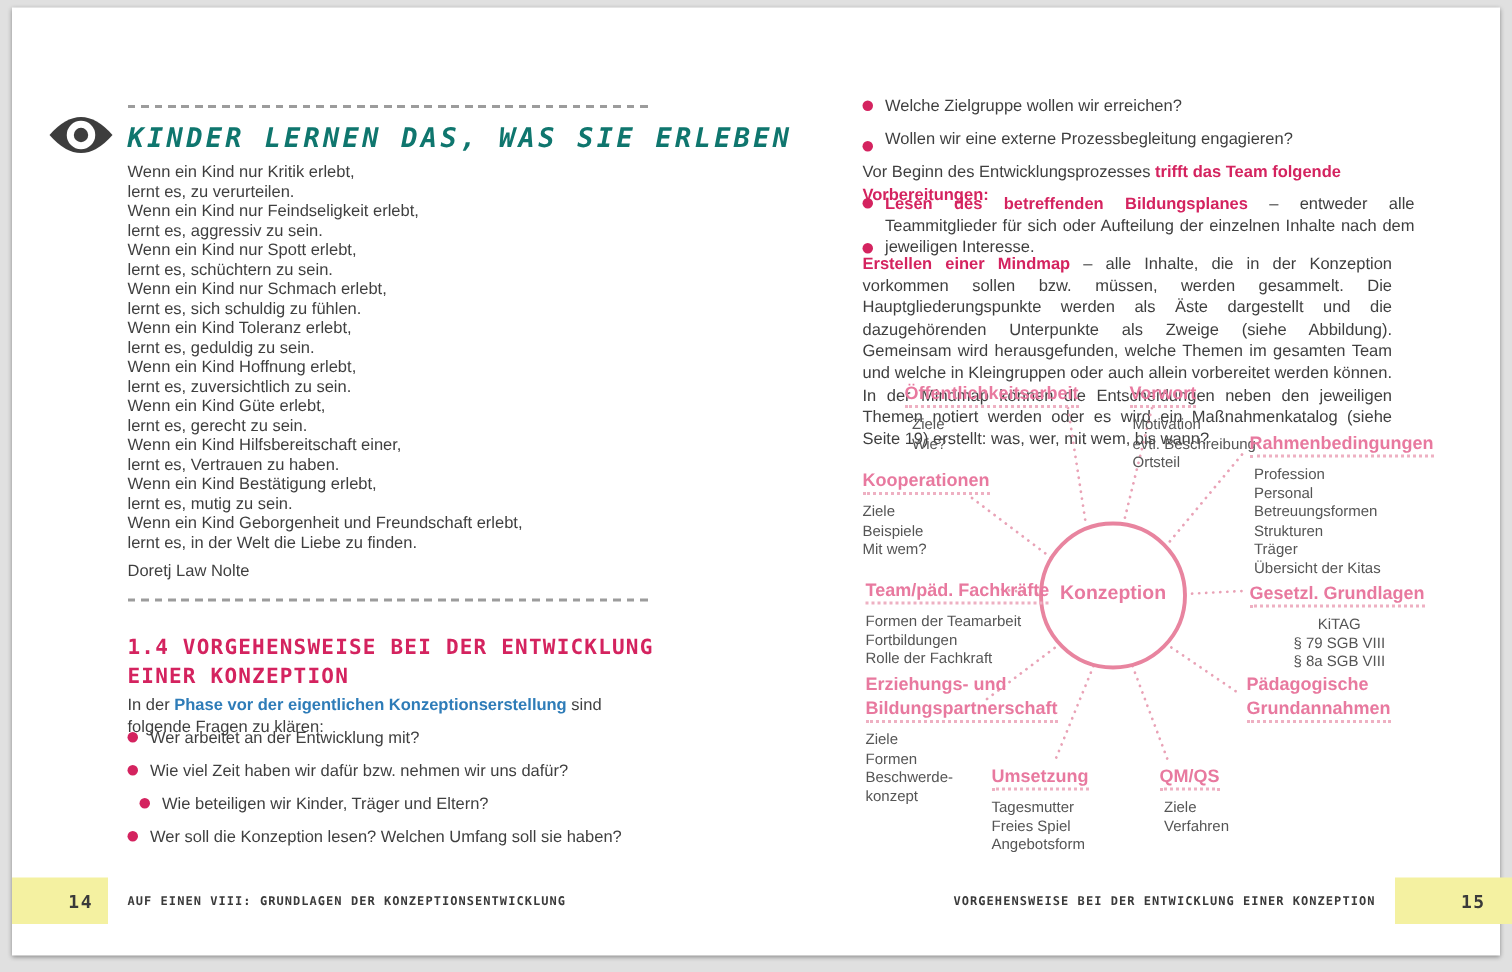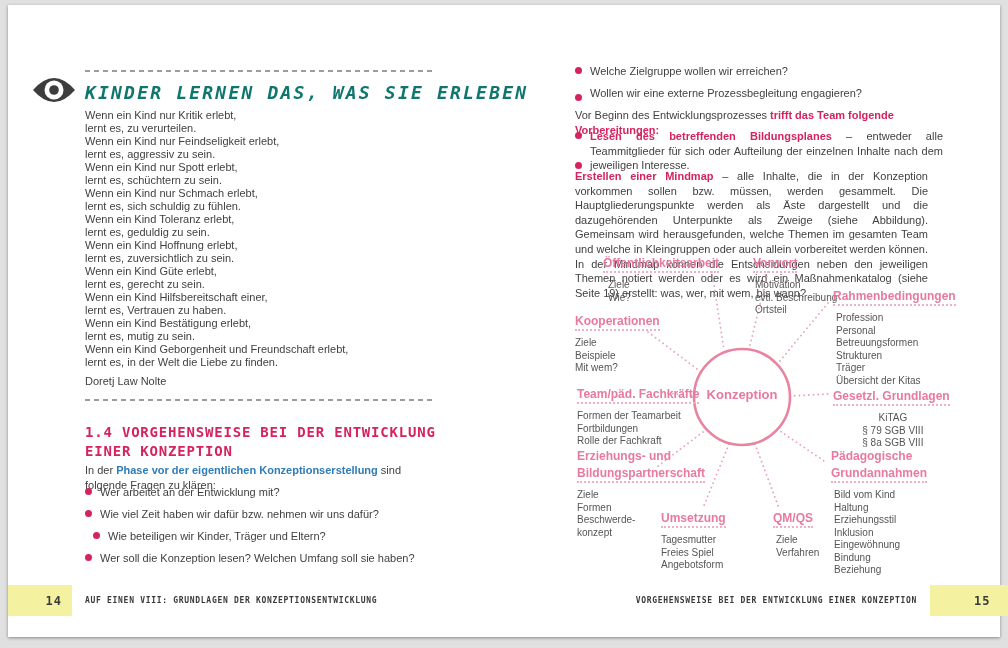--- a/index.html
+++ b/index.html
@@ -212,29 +212,20 @@
         <div>Ziele</div>
         <div>Formen</div>
         <div>Beschwerde-</div>
         <div>konzept</div>
       </div>
     </div>
 
     <div class="abs" style="left:266px;top:204px;">
       <div class="mm-label">Pädagogische</div>
       <div class="mm-label mm-underline">Grundannahmen</div>
-      <div class="mm-items" style="margin:6px 0 0 3px;">
-        <div>Bild vom Kind</div>
-        <div>Haltung</div>
-        <div>Erziehungsstil</div>
-        <div>Inklusion</div>
-        <div>Eingewöhnung</div>
-        <div>Bindung</div>
-        <div>Beziehung</div>
-      </div>
     </div>
 
     <div class="abs" style="left:96px;top:263px;">
       <div class="mm-label mm-underline">Umsetzung</div>
       <div class="mm-items" style="margin:6px 0 0 0;">
         <div>Tagesmutter</div>
         <div>Freies Spiel</div>
         <div>Angebotsform</div>
       </div>
     </div>

